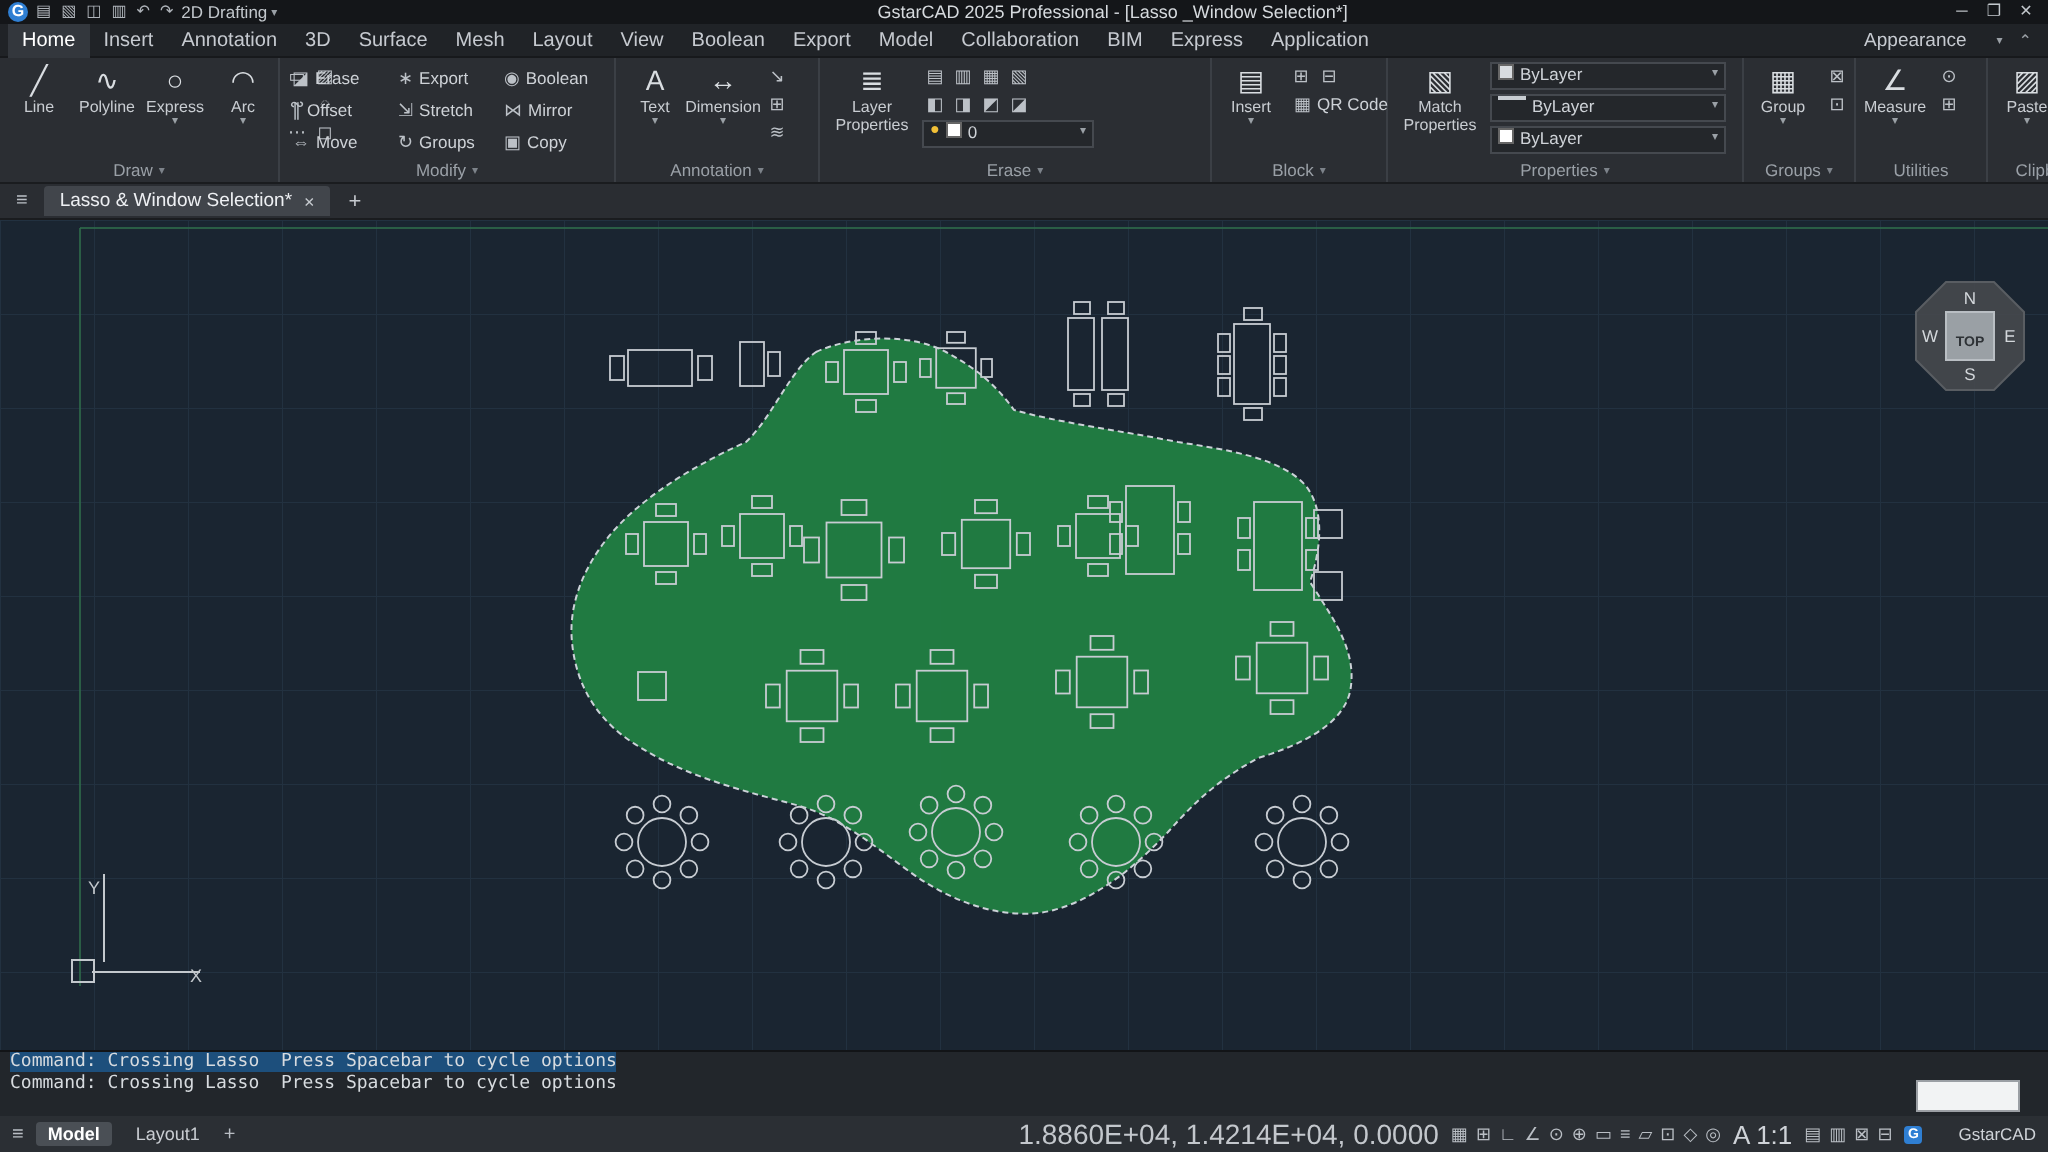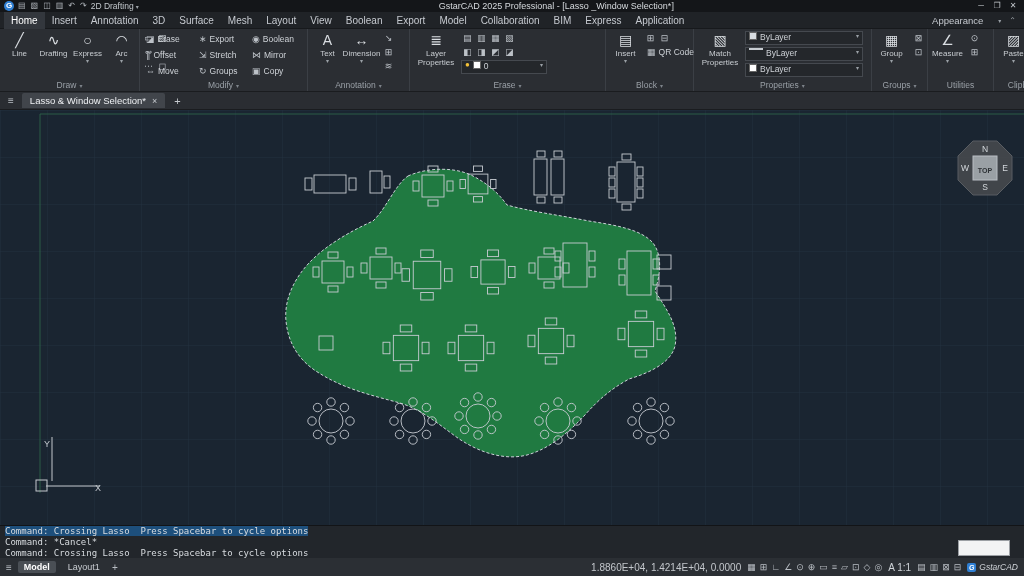--- a/index.html
+++ b/index.html
@@ -76,25 +76,25 @@
   .cmd-line{height:11px;line-height:11px;font-size:9px;color:#d7dbdf;padding:0 5px;white-space:pre;}
   .cmd-line.selected .cmd-text{background:#1d4f7c;}
   .popup-box{position:absolute;right:14px;bottom:2px;width:52px;height:16px;background:#f2f3f4;border:1px solid #9b9fa4;}
 
   
   .statusbar{height:18px;background:#2b2f34;display:flex;align-items:center;gap:6px;padding:0 6px;font-size:9px;color:#c9cdd2;flex:0 0 auto;}
   .sb-icon{font-size:10px;color:#b9bec4;}
   .sb-tab{padding:1px 6px;font-size:9px;color:#c9cdd2;}
   .sb-tab.active{background:#4a4f55;color:#ffffff;border-radius:2px;font-weight:bold;}
   .sb-spacer{flex:1;}
-  .sb-coords{font-size:10px;color:#c3c7cc;white-space:nowrap;}
+  .sb-coords{font-size:14px;color:#c3c7cc;white-space:nowrap;}
   .sb-icons{display:flex;gap:4px;}
   .sb-ic{font-size:9px;color:#b9bec4;}
-  .sb-scale{font-size:10px;color:#cfd3d8;white-space:nowrap;}
-  .sb-brand{display:flex;align-items:flex-end;gap:3px;font-size:8.5px;color:#cfd3d8;white-space:nowrap;font-style:italic;}
+  .sb-scale{font-size:13px;color:#cfd3d8;white-space:nowrap;}
+  .sb-brand{display:flex;align-items:flex-end;gap:18px;font-size:8.5px;color:#cfd3d8;white-space:nowrap;}
   .logo-mini{width:9px;height:9px;border-radius:2px;background:#2f7fd3;color:#fff;font-size:7px;font-weight:bold;display:flex;align-items:center;justify-content:center;}
 </style>
 </head>
 <body>
 
 <div class="app">
 
   <div class="titlebar">
     <span class="logo">G</span>
     <span class="qat" id="qat">
@@ -145,21 +145,21 @@
   <div class="ribbon">
     <div class="panel" style="width:140px">
       <div class="panel-body">
         <div class="big-row" id="draw-tools">
             <div class="big-tool">
               <span class="bt-icon">╱</span>
               <span class="bt-label">Line</span>
             </div>
             <div class="big-tool">
               <span class="bt-icon">∿</span>
-              <span class="bt-label">Drafting</span>
+              <span class="bt-label">Polyline</span>
             </div>
             <div class="big-tool">
               <span class="bt-icon">○</span>
               <span class="bt-label">Express</span>
               <span class="bt-caret">▾</span>
             </div>
             <div class="big-tool">
               <span class="bt-icon">◠</span>
               <span class="bt-label">Arc</span>
               <span class="bt-caret">▾</span>
@@ -617,21 +617,20 @@
         <rect x="36" y="370" width="11" height="11" fill="none"></rect>
         <text x="44" y="337" class="ucs-t">Y</text>
         <text x="95" y="381" class="ucs-t">X</text>
       </g>
     </svg>
   </div>
 
   <div class="command-area">
     <div id="command-lines">
         <div class="cmd-line selected"><span class="cmd-text">Command: Crossing Lasso  Press Spacebar to cycle options</span></div>
-        <div class="cmd-line"><span class="cmd-text">Command: *Cancel*</span></div>
         <div class="cmd-line"><span class="cmd-text">Command: Crossing Lasso  Press Spacebar to cycle options</span></div>
       </div>
     <div class="popup-box"></div>
   </div>
 
   <div class="statusbar">
     <span class="sb-icon">≡</span>
     <span class="sb-tab active">Model</span>
     <span class="sb-tab">Layout1</span>
     <span class="sb-icon">+</span>

